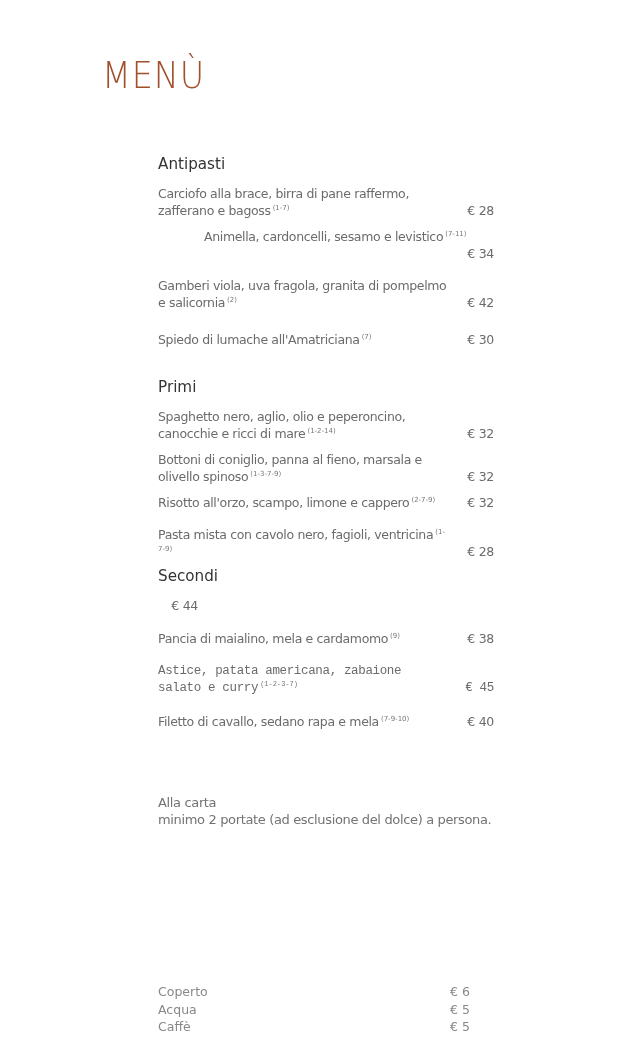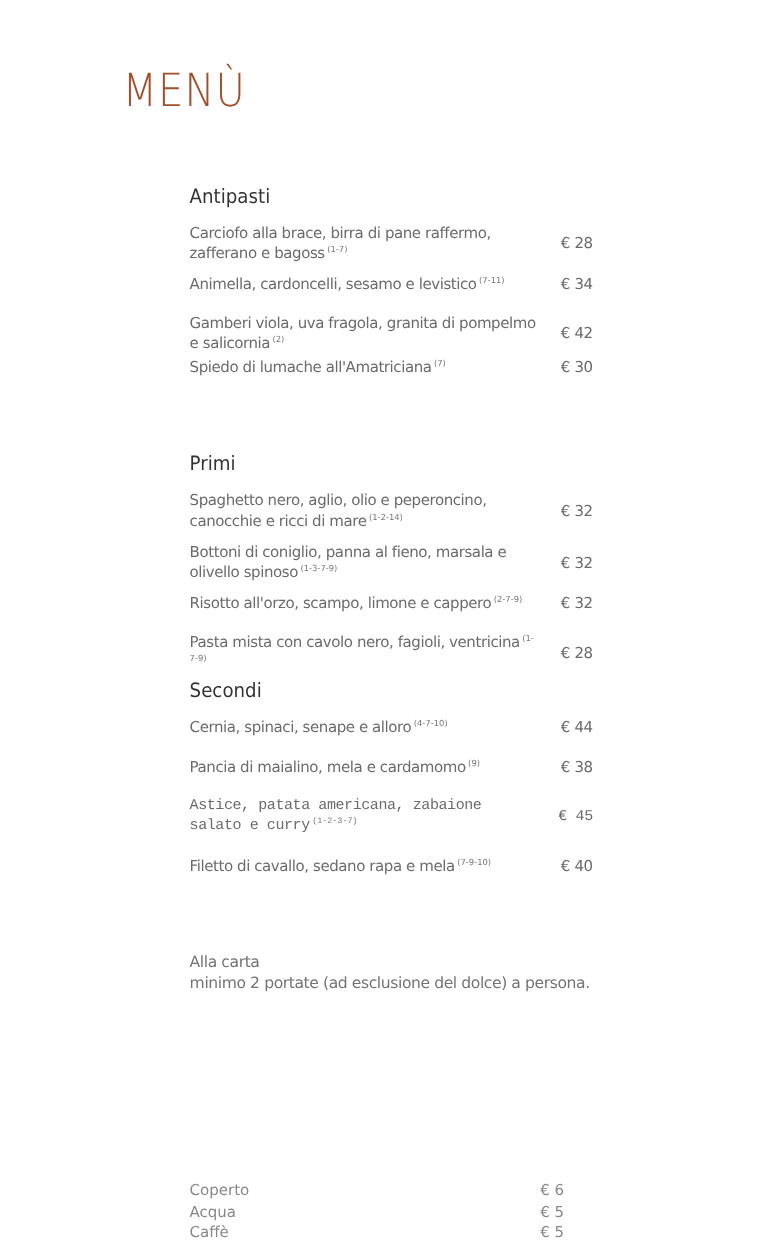--- a/index.html
+++ b/index.html
@@ -37,21 +37,21 @@
       color: #333333;
       font-weight: normal;
       line-height: 22px;
       margin: 0 0 10px 0;
       transform: scaleX(0.92);
       transform-origin: left top;
     }
     .item {
       display: flex;
       justify-content: space-between;
-      align-items: center;
+      align-items: flex-end;
       font-size: 12.5px;
       line-height: 17px;
       color: #6b6b6b;
     }
     .item-name {
       width: 290px;
       letter-spacing: -0.35px;
     }
     .item-allergens {
       font-size: 7px;
@@ -94,25 +94,25 @@
 <body>
 
 <div class="title">MENÙ</div>
 
 <div class="section" style="top:153px;">
   <div class="section-heading">Antipasti</div>
   <div class="item" style="margin-bottom:9px;">
     <div class="item-name"><span>Carciofo alla brace, birra di pane raffermo, zafferano e bagoss</span><span class="item-allergens">(1-7)</span></div>
     <div class="item-price">€ 28</div>
   </div>
-  <div class="item" style="margin-bottom:15px;">
+  <div class="item" style="margin-bottom:15px;flex-direction:column;">
     <div class="item-name"><span>Animella, cardoncelli, sesamo e levistico</span><span class="item-allergens">(7-11)</span></div>
     <div class="item-price">€ 34</div>
   </div>
-  <div class="item" style="margin-bottom:3px;">
+  <div class="item" style="margin-bottom:20px;">
     <div class="item-name"><span>Gamberi viola, uva fragola, granita di pompelmo e salicornia</span><span class="item-allergens">(2)</span></div>
     <div class="item-price">€ 42</div>
   </div>
   <div class="item">
     <div class="item-name"><span>Spiedo di lumache all'Amatriciana</span><span class="item-allergens">(7)</span></div>
     <div class="item-price">€ 30</div>
   </div>
 </div>
 
 <div class="section" style="top:376px;">
@@ -131,21 +131,20 @@
   </div>
   <div class="item">
     <div class="item-name"><span>Pasta mista con cavolo nero, fagioli, ventricina</span><span class="item-allergens">(1-7-9)</span></div>
     <div class="item-price">€ 28</div>
   </div>
 </div>
 
 <div class="section" style="top:565px;">
   <div class="section-heading">Secondi</div>
   <div class="item" style="margin-bottom:16px;">
-    <div class="item-name"><span>Cernia, spinaci, senape e alloro</span><span class="item-allergens">(4-7-10)</span></div>
     <div class="item-price">€ 44</div>
   </div>
   <div class="item" style="margin-bottom:16px;gap:34px;">
     <div class="item-name"><span>Pancia di maialino, mela e cardamomo</span><span class="item-allergens">(9)</span></div>
     <div class="item-price">€ 38</div>
   </div>
   <div class="item" style="margin-bottom:16px;font-family:Liberation Mono, monospace;">
     <div class="item-name"><span>Astice, patata americana, zabaione salato e curry</span><span class="item-allergens">(1-2-3-7)</span></div>
     <div class="item-price">€ 45</div>
   </div>

